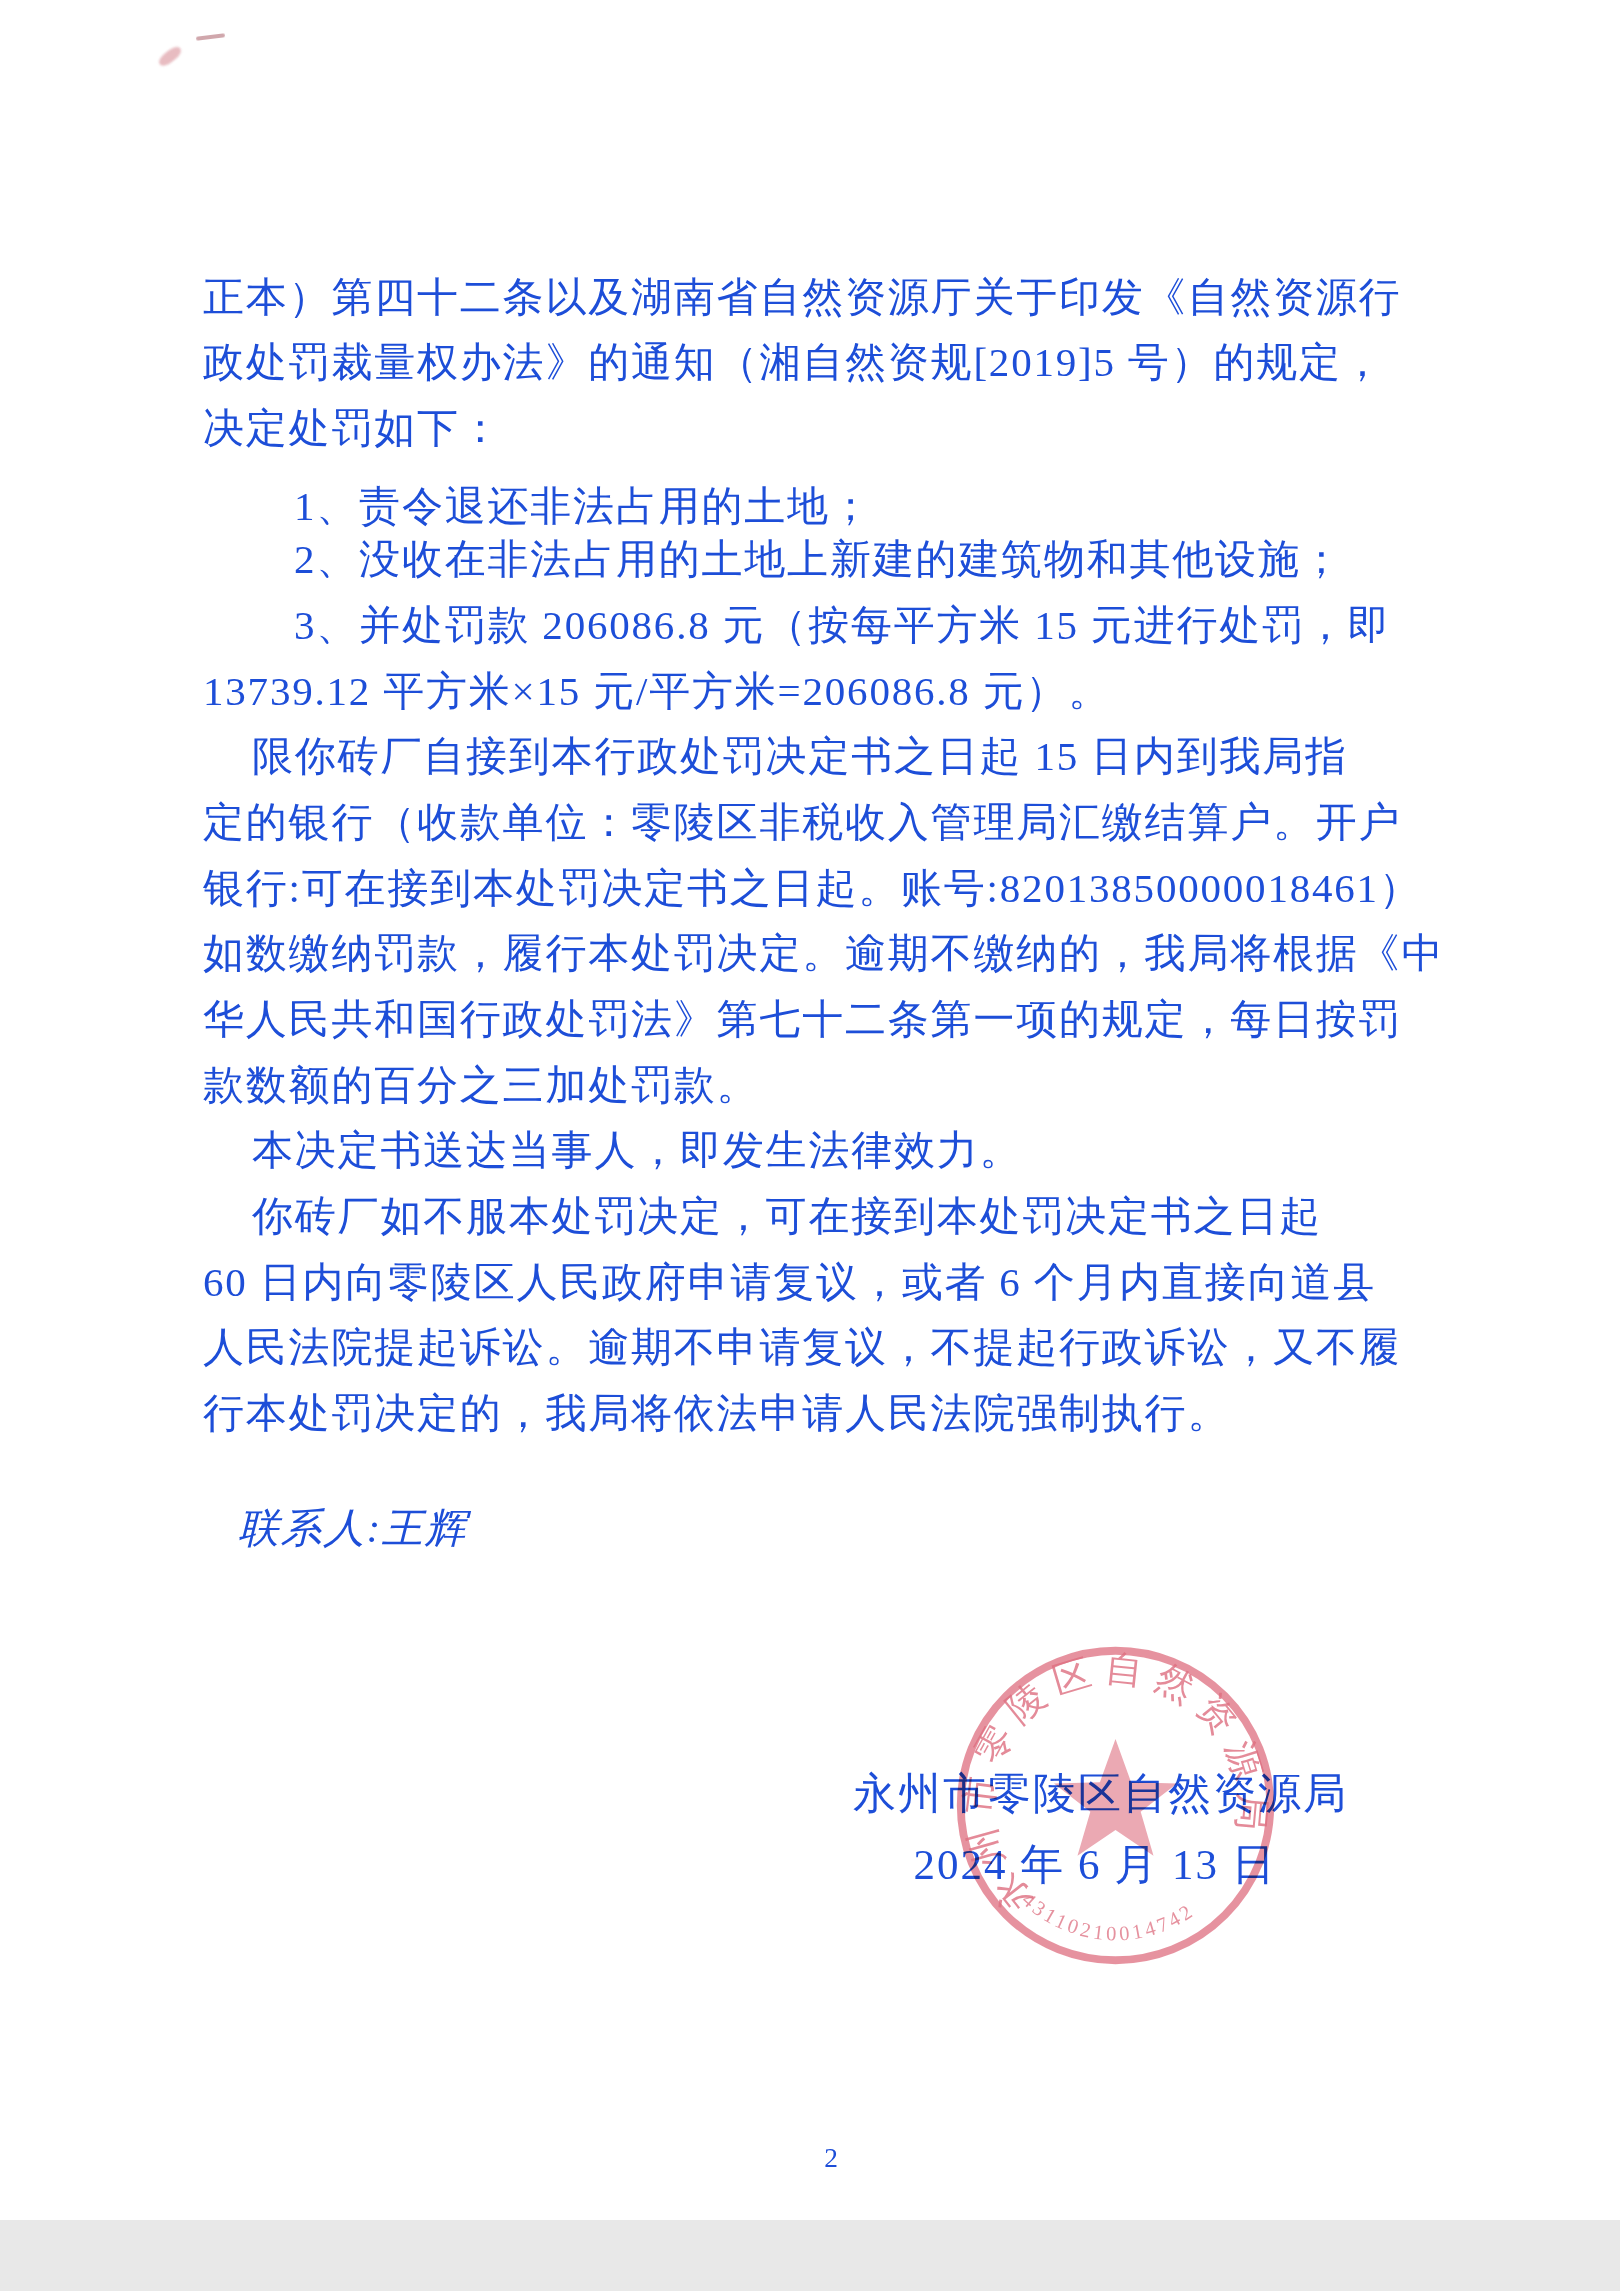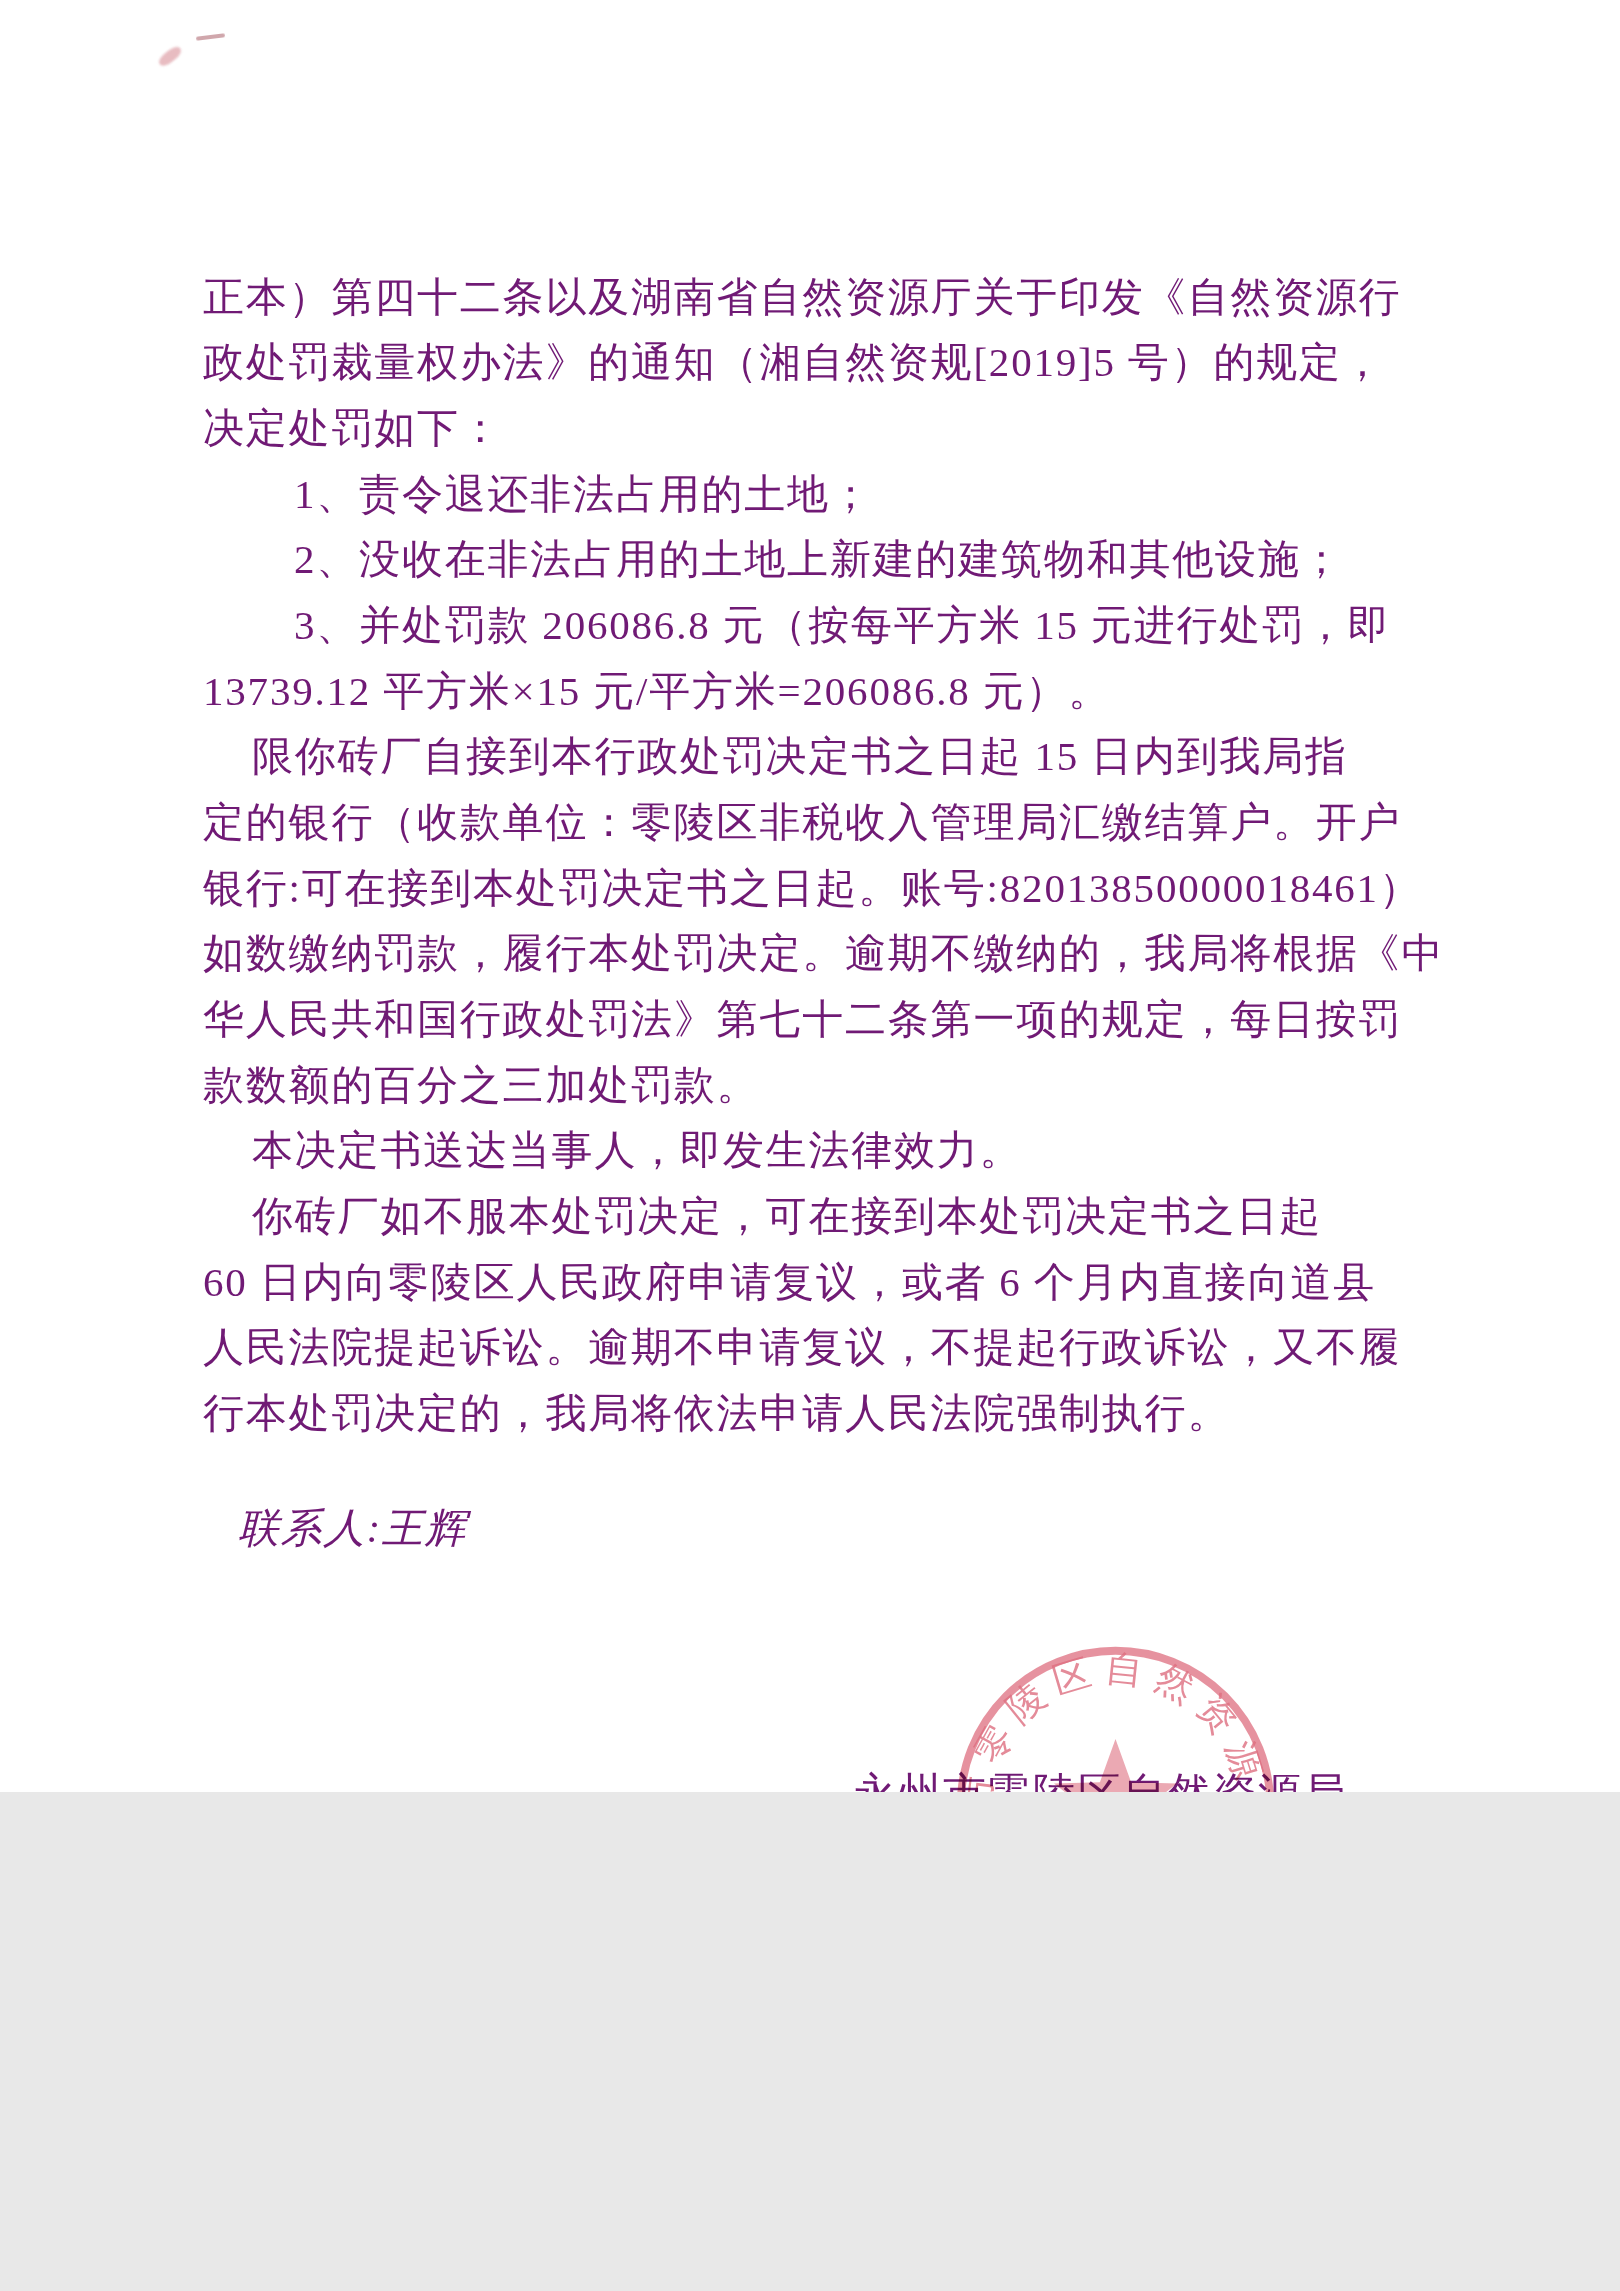--- a/index.html
+++ b/index.html
@@ -1,22 +1,22 @@
 <!DOCTYPE html>
 <html><head>
 <meta charset="utf-8">
 <style>
   html,body { margin:0; padding:0; background:#e8e8e8; }
   .page {
     position:relative;
-    width:1620px; height:1792px;
+    width:1620px; height:2220px;
     margin:0 auto;
     background:#ffffff;
     font-family:"Liberation Serif","DejaVu Serif",serif;
-    color:#701a75;
+    color:#1d4ed8;
     overflow:hidden;
   }
   .line {
     position:absolute;
     font-size:41px;
     letter-spacing:1.8px;
     height:61px; line-height:61px;
     white-space:nowrap;
   }
   .l-margin { left:203px; }
@@ -66,21 +66,21 @@
 <body>
 
 <div class="page">
 
   <div class="artifact-a"></div>
   <div class="artifact-b"></div>
 
   <div class="line l-margin" style="top:267px">正本）第四十二条以及湖南省自然资源厅关于印发《自然资源行</div>
   <div class="line l-margin" style="top:332px">政处罚裁量权办法》的通知（湘自然资规[2019]5 号）的规定，</div>
   <div class="line l-margin" style="top:398px">决定处罚如下：</div>
-  <div class="line l-num" style="top:464px">1、责令退还非法占用的土地；</div>
+  <div class="line l-num" style="top:476px">1、责令退还非法占用的土地；</div>
   <div class="line l-num" style="top:529px">2、没收在非法占用的土地上新建的建筑物和其他设施；</div>
   <div class="line l-num" style="top:595px">3、并处罚款 206086.8 元（按每平方米 15 元进行处罚，即</div>
   <div class="line l-margin" style="top:661px">13739.12 平方米×15 元/平方米=206086.8 元）。</div>
   <div class="line l-indent" style="top:726px">限你砖厂自接到本行政处罚决定书之日起 15 日内到我局指</div>
   <div class="line l-margin" style="top:792px">定的银行（收款单位：零陵区非税收入管理局汇缴结算户。开户</div>
   <div class="line l-margin" style="top:858px">银行:可在接到本处罚决定书之日起。账号:82013850000018461）</div>
   <div class="line l-margin" style="top:923px">如数缴纳罚款，履行本处罚决定。逾期不缴纳的，我局将根据《中</div>
   <div class="line l-margin" style="top:989px">华人民共和国行政处罚法》第七十二条第一项的规定，每日按罚</div>
   <div class="line l-margin" style="top:1055px">款数额的百分之三加处罚款。</div>
   <div class="line l-indent" style="top:1186px">你砖厂如不服本处罚决定，可在接到本处罚决定书之日起</div>

